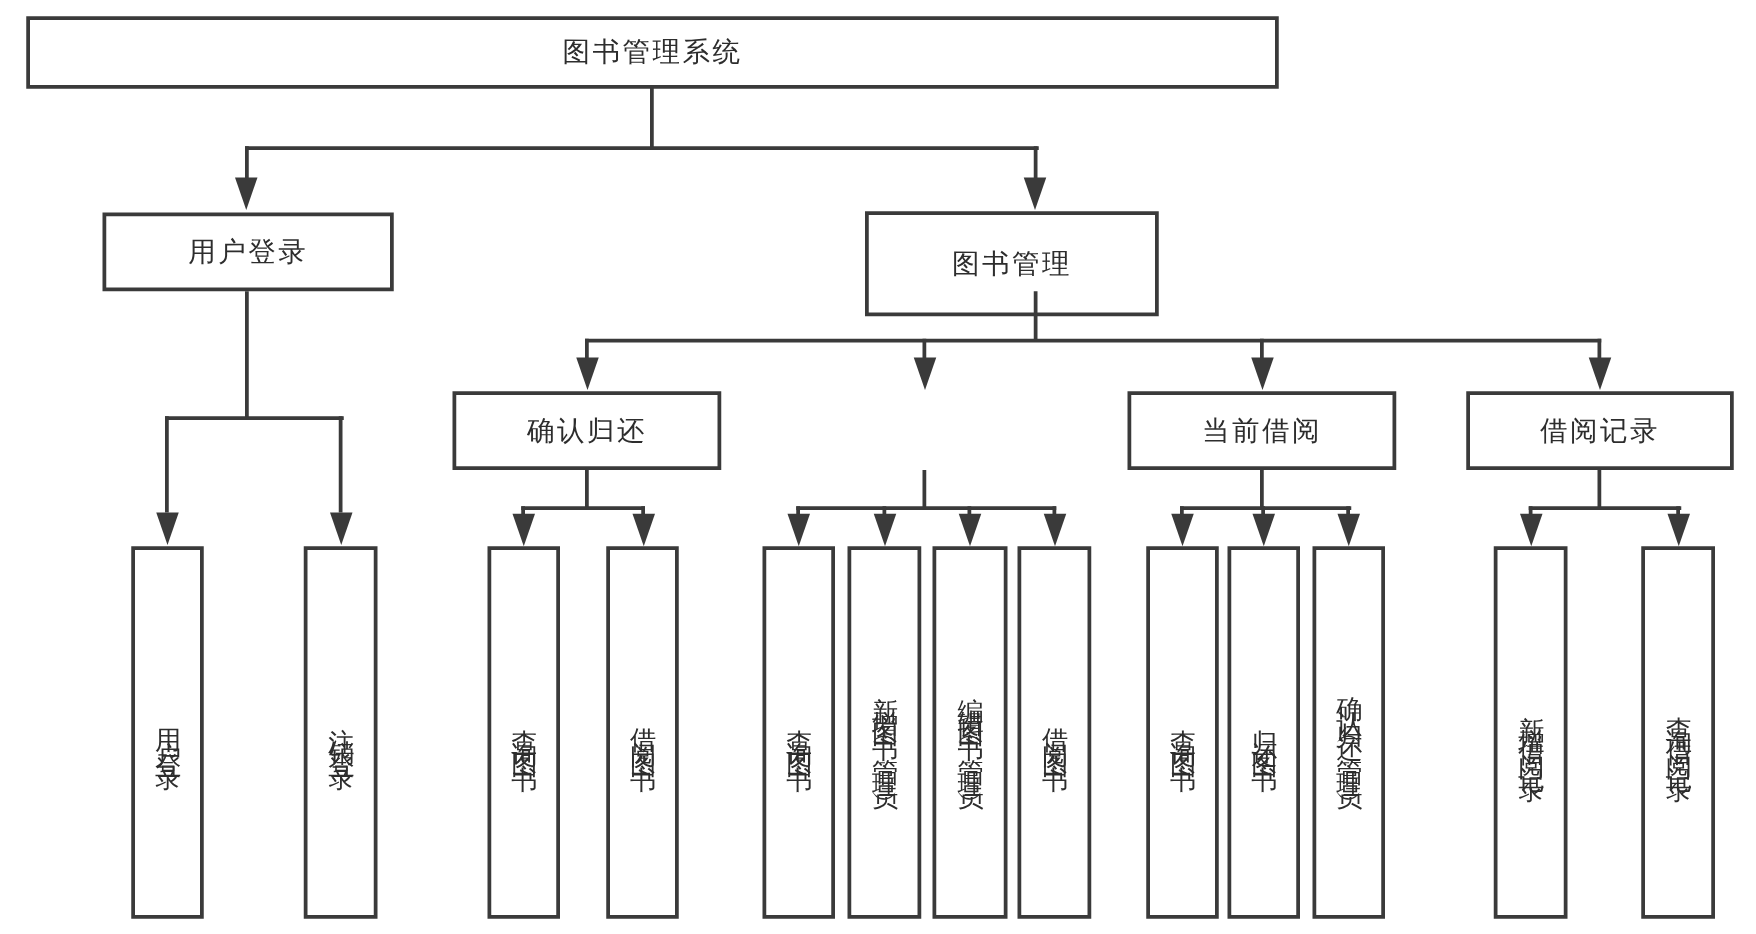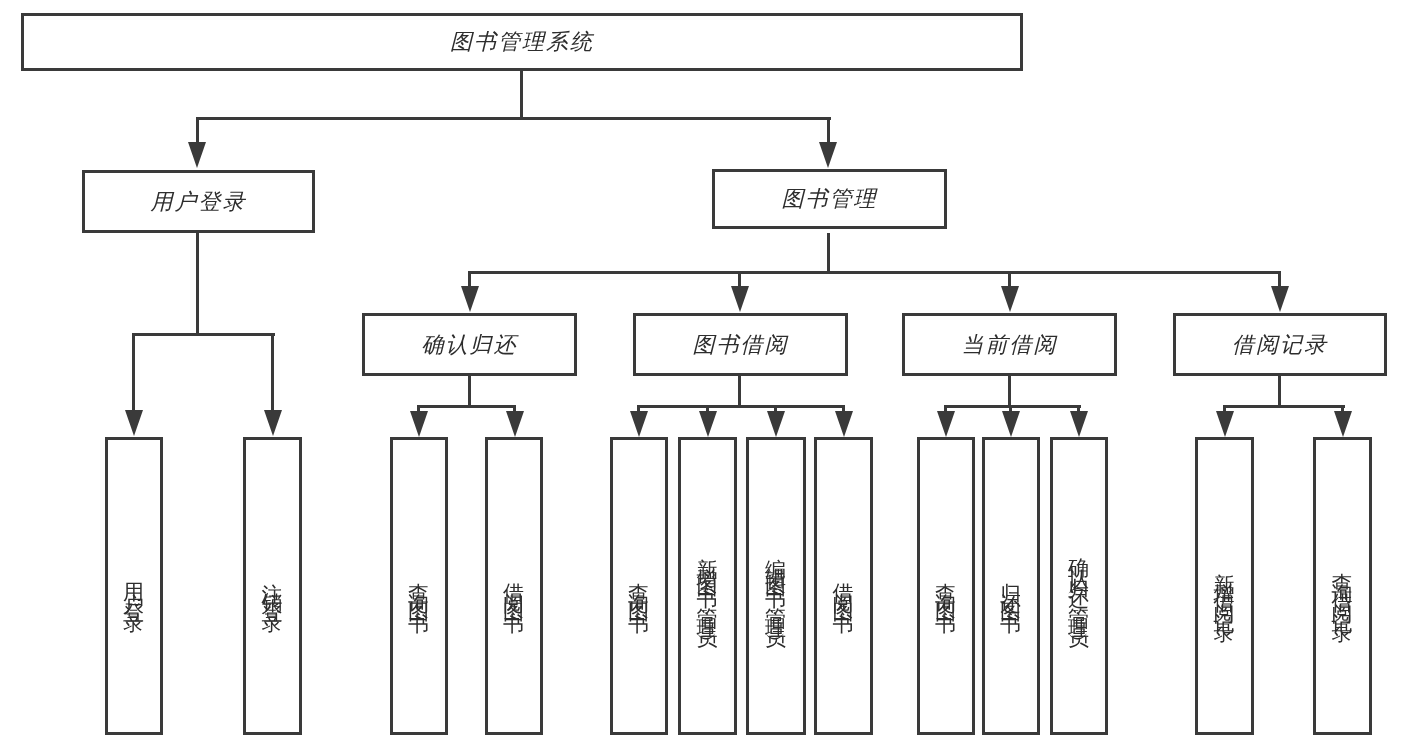--- a/index.html
+++ b/index.html
@@ -25,21 +25,20 @@
     background:#fff;
     display:flex;
     align-items:center;
     justify-content:center;
     color:var(--text);
   }
   .node.h span{
     font-size:22px;
     letter-spacing:2px;
     white-space:nowrap;
-    font-style:italic;
   }
   .node.leaf span{
     writing-mode:vertical-rl;
     font-size:21px;
     letter-spacing:10px;
     line-height:1;
     color:var(--text);
   }
   
   .vline{position:absolute;width:3px;background:var(--line);}
@@ -72,21 +71,21 @@
   <div class="vline" style="left:520px;top:70px;height:50px;"></div>
   <div class="hline" style="left:196px;top:117px;width:635px;"></div>
   <div class="vline" style="left:196px;top:117px;height:27px;"></div>
   <div class="ah" style="left:188px;top:142px;"></div>
   <div class="vline" style="left:827px;top:117px;height:27px;"></div>
   <div class="ah" style="left:819px;top:142px;"></div>
 
   <div class="node h" style="left:82px;top:170px;width:233px;height:63px;">
     <span>用户登录</span>
   </div>
-  <div class="node h" style="left:712px;top:169px;width:235px;height:60px;">
+  <div class="node h" style="left:692px;top:169px;width:235px;height:84px;">
     <span>图书管理</span>
   </div>
 
   <div class="vline" style="left:196px;top:233px;height:102px;"></div>
   <div class="hline" style="left:132px;top:333px;width:143px;"></div>
   <div class="vline" style="left:132px;top:333px;height:77px;"></div>
   <div class="ah" style="left:125px;top:410px;"></div>
   <div class="vline" style="left:271px;top:333px;height:77px;"></div>
   <div class="ah" style="left:264px;top:410px;"></div>
 
@@ -96,23 +95,20 @@
   <div class="ah" style="left:461px;top:286px;"></div>
   <div class="vline" style="left:738px;top:271px;height:16px;"></div>
   <div class="ah" style="left:731px;top:286px;"></div>
   <div class="vline" style="left:1008px;top:271px;height:16px;"></div>
   <div class="ah" style="left:1001px;top:286px;"></div>
   <div class="vline" style="left:1278px;top:271px;height:16px;"></div>
   <div class="ah" style="left:1271px;top:286px;"></div>
 
   <div class="node h" style="left:362px;top:313px;width:215px;height:63px;">
     <span>确认归还</span>
-  </div>
-  <div class="node h" style="left:633px;top:313px;width:215px;height:63px;">
-    <span>图书借阅</span>
   </div>
   <div class="node h" style="left:1173px;top:313px;width:214px;height:63px;">
     <span>借阅记录</span>
   </div>
   <div class="node h" style="left:902px;top:313px;width:215px;height:63px;">
     <span>当前借阅</span>
   </div>
 
   <div class="vline" style="left:468px;top:376px;height:31px;"></div>
   <div class="hline" style="left:417px;top:405px;width:99px;"></div>

